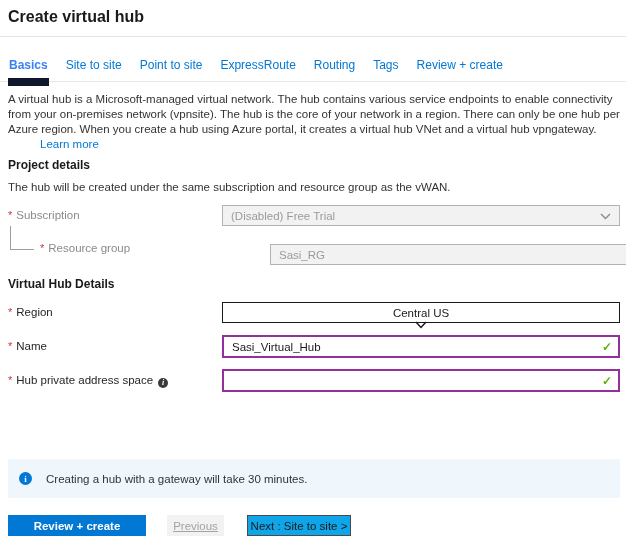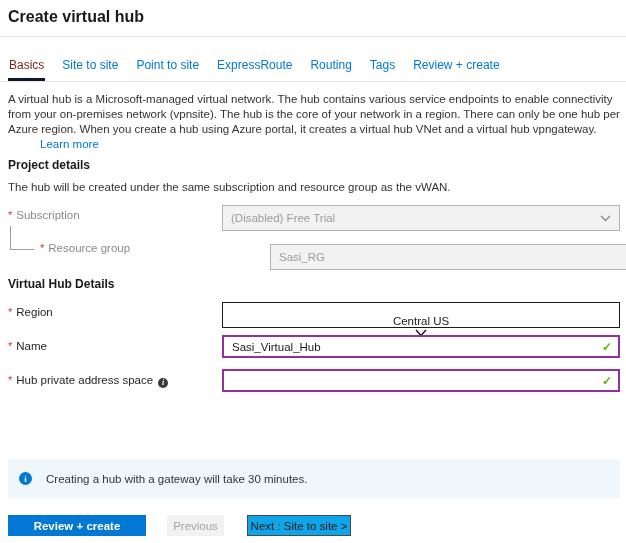--- a/index.html
+++ b/index.html
@@ -15,42 +15,42 @@
   }
   .title-divider {
     position:absolute; left:0; top:36px; width:626px; height:1px; background:#e5e5e5;
   }
   .tabbar {
     position:absolute; left:0; top:56px; width:626px; height:26px;
     border-bottom:1px solid #e8e8e8; padding-left:8px;
     display:flex; align-items:flex-start; gap:16px; font-size:12px;
   }
   .tab { padding:2px 1px 6px 1px; color:#0078d4; cursor:pointer; white-space:nowrap; }
-  .tab.active { color:#7f1d1d; border-bottom:3px solid #0f172a; font-weight:400; }
+  .tab.active { color:#3b82f6; border-bottom:8px solid #0f172a; font-weight:700; }
   .intro {
     position:absolute; left:8px; top:92px; width:613px;
     line-height:15px; color:#333333;
   }
   .link { color:#0078d4; cursor:pointer;padding-left:32px; }
   .section-heading {
     position:absolute; left:8px; font-size:12px; font-weight:700; color:#1a1a1a;
   }
   .section-sub { position:absolute; left:8px; color:#333333; }
   .req { color:#d13438; margin-right:4px; font-size:11px; }
   .field-label { position:absolute; color:#262626; }
   .field-label.disabled { color:#8a8a8a; }
   .connector {
     position:absolute; left:10px; top:226px; width:24px; height:24px;
     border-left:1px solid #9d9d9d; border-bottom:1px solid #9d9d9d;
   }
   .select, .textfield {
     position:absolute; left:222px; width:398px; height:21px;
     display:flex; align-items:center; background:#fff;
   }
-  .select { border:1px solid #1a1a1a; justify-content:space-between; padding:12px 8px; cursor:pointer; }
+  .select { border:1px solid #1a1a1a; justify-content:space-between; padding:4px 8px; cursor:pointer; }
   .select.disabled { background:#f2f2f2; border:1px solid #b3b3b3; cursor:default; }
   .select.disabled .select-value { color:#9b9b9b; }
   .select-value { color:#1a1a1a; }
   .textfield { border:2px solid #952f9e; height:23px; padding:0 14px 0 8px; }
   .textfield input {
     border:none; outline:none; width:100%; height:100%;
     font-family:"Liberation Sans", sans-serif; font-size:11.5px; color:#1a1a1a; background:transparent;
   }
   .valid-check {
     position:absolute; right:6px; top:50%; transform:translateY(-50%);
@@ -70,21 +70,21 @@
     width:13px; height:13px; border-radius:50%; background:#0078d4; color:#fff;
     display:flex; align-items:center; justify-content:center;
     font-size:9px; font-weight:700; font-family:"Liberation Serif", serif; flex:0 0 auto;
   }
   .banner-text { margin-left:14px; color:#333333; }
   .btn {
     position:absolute; top:515px; height:21px; display:flex; align-items:center;
     justify-content:center; font-size:11.5px; cursor:pointer; white-space:nowrap;
   }
   .btn-primary { left:8px; width:138px; background:#0078d4; color:#fff; font-weight:700; border:none; }
-  .btn-disabled { left:167px; width:57px; background:#f2f2f2; color:#a3a3a3; border:none; cursor:default; }
+  .btn-disabled { left:167px; width:57px; background:#f2f2f2; color:#a3a3a3; border:none; cursor:default;text-decoration:underline; }
   .btn-outline { left:247px; width:104px; background:#0ea5e9; color:#1a1a1a; border:1px solid #4a4a4a; }
   .chev { flex:0 0 auto; }
 </style>
 </head>
 <body>
 
 <div class="page">
 
   <div class="page-title">Create virtual hub</div>
   <div class="title-divider"></div>

